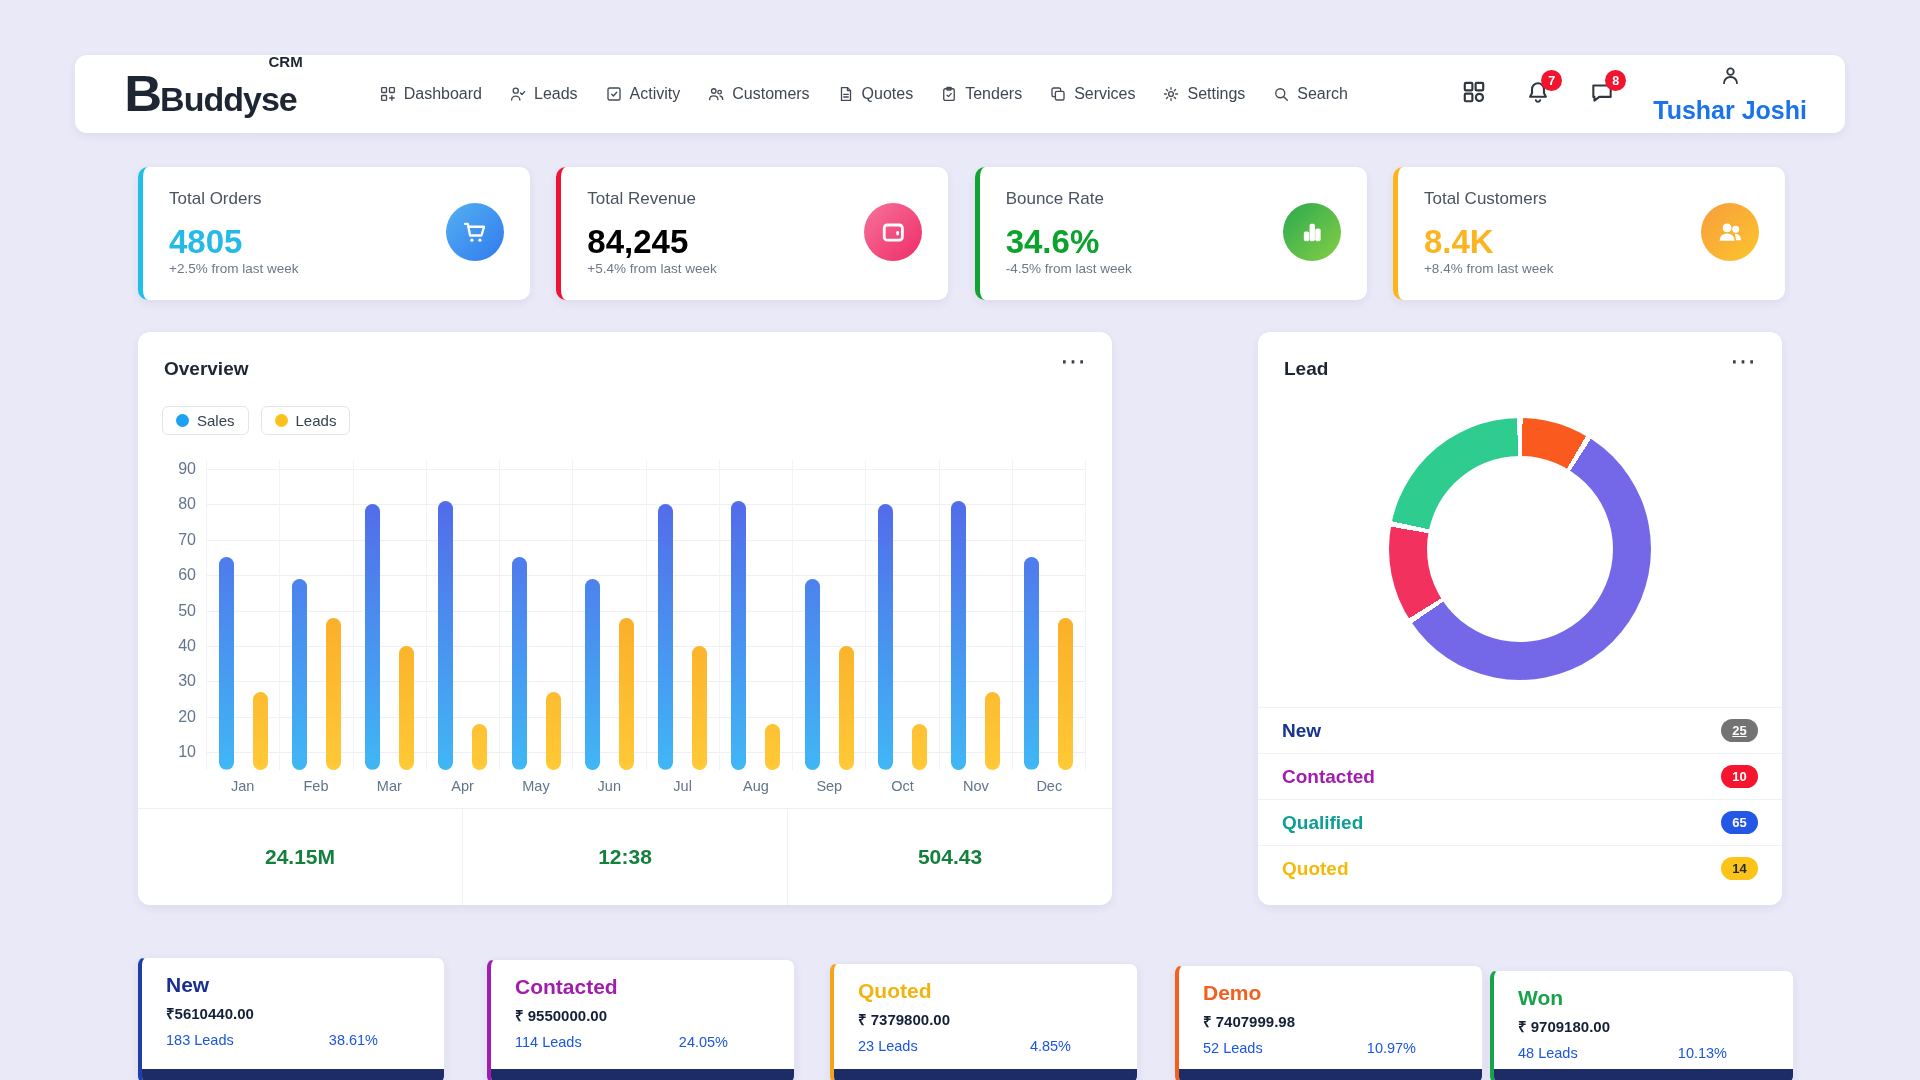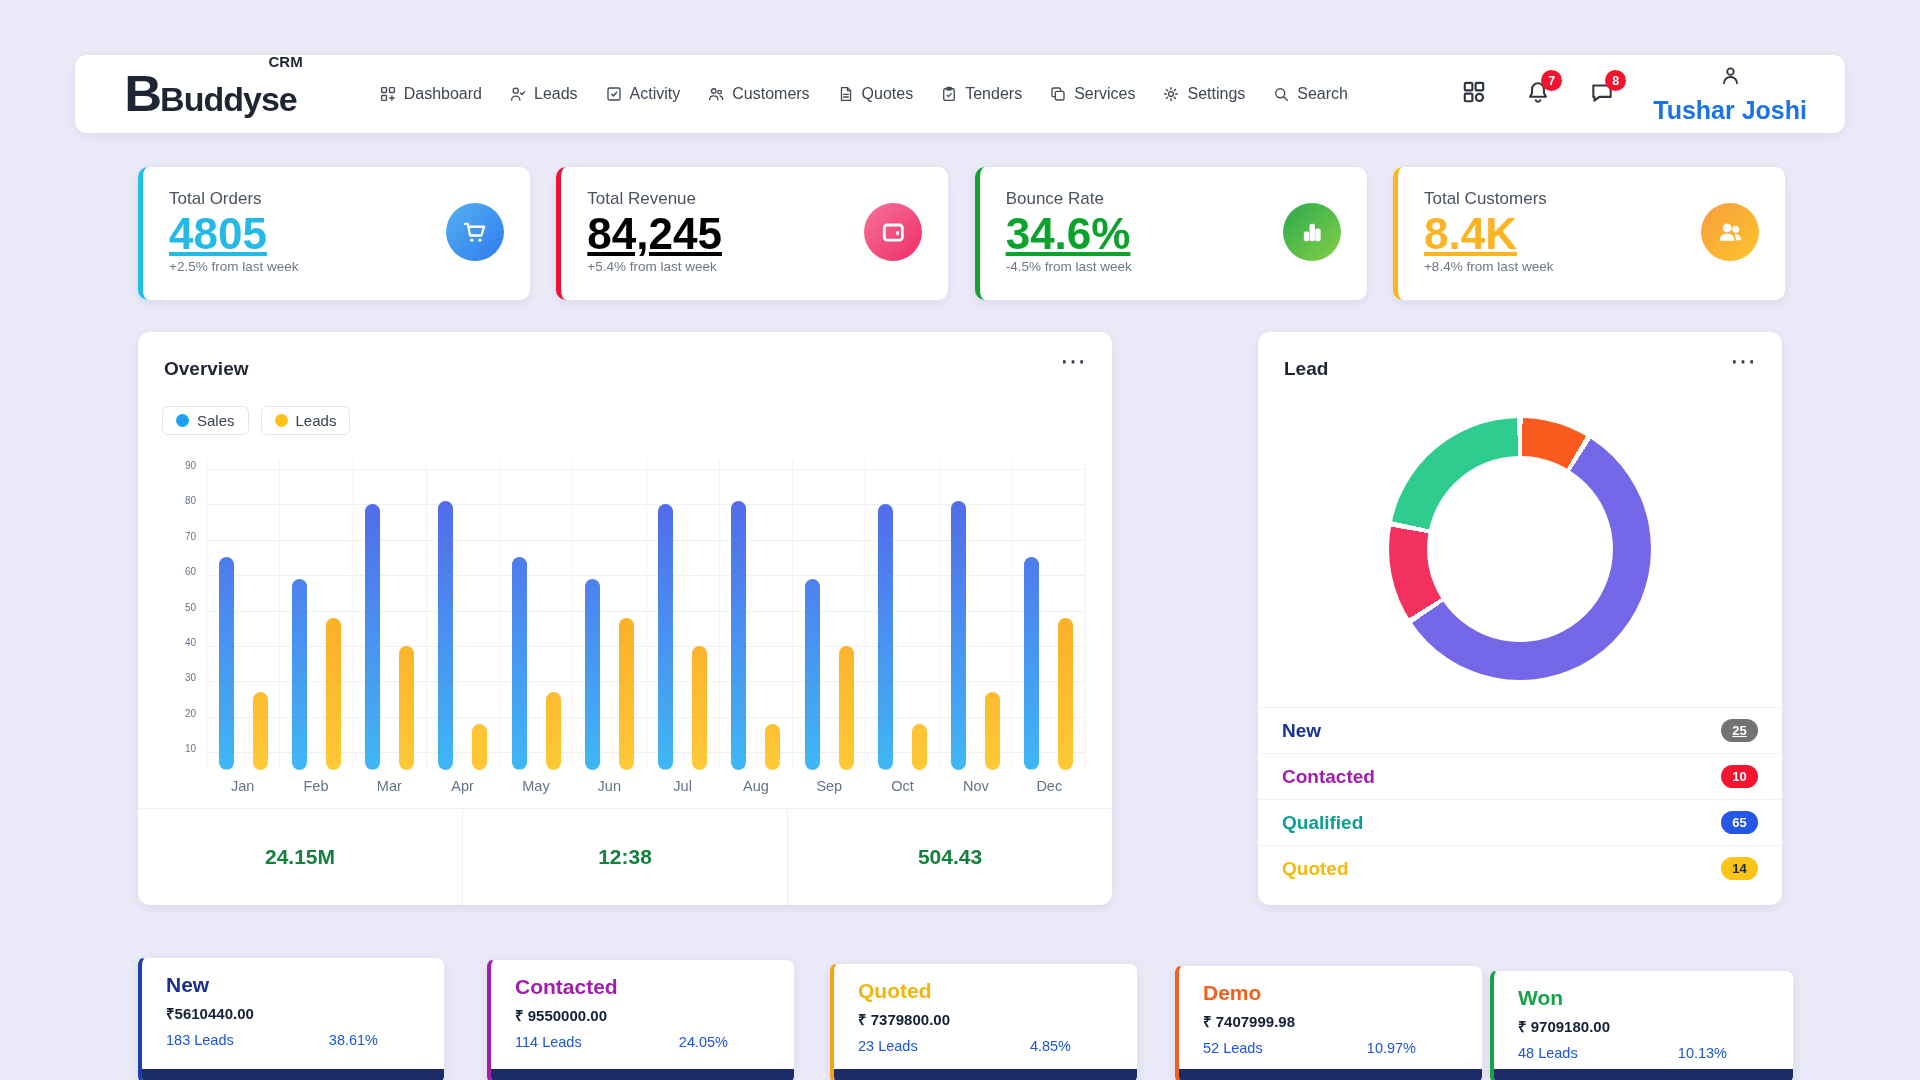--- a/index.html
+++ b/index.html
@@ -23,38 +23,38 @@
            background:#f0142f; color:#fff; font-size:12.5px; font-weight:700; display:flex; align-items:center; justify-content:center; }
   .user { display:flex; align-items:center; gap:9px; cursor:pointer;flex-direction:column; }
   .user svg { width:23px; height:23px; stroke:#30363f; }
   .user-name { font-size:25px; font-weight:700; color:#1a73e8; }
 
   
   .stats { position:absolute; left:138px; top:167px; width:1647px; display:flex; justify-content:space-between; }
   .stat-card { position:relative; width:392px; height:133px; background:#fff; border-radius:10px;
                border-left:5px solid #ccc; box-shadow:0 3px 10px rgba(40,40,90,.07); padding:22px 26px; }
   .stat-title { font-size:17px; color:#4a5360; }
-  .stat-value { font-size:44px; font-weight:700; margin-top:0;text-decoration:underline; }
+  .stat-value { font-size:33px; font-weight:700; margin-top:14px; }
   .stat-delta { font-size:13.5px; color:#6e7687; }
   .stat-icon { position:absolute; right:26px; top:36px; width:58px; height:58px; border-radius:50%;
                display:flex; align-items:center; justify-content:center; }
   .stat-icon svg { width:28px; height:28px; stroke:#fff; fill:none; }
 
   
   .overview { left:138px; top:332px; width:974px; height:573px; }
   .panel-title { position:absolute; left:26px; top:26px; font-size:19px; font-weight:700; }
   .dots { position:absolute; right:24px; top:14px; font-size:26px; color:#374151; cursor:pointer; letter-spacing:2px; }
   .legend { position:absolute; left:24px; top:74px; display:flex; gap:12px; }
   .legend-pill { display:flex; align-items:center; gap:8px; border:1px solid #e2e5ea; border-radius:6px;
                  padding:5px 13px; font-size:15px; color:#374151; background:#fff; cursor:pointer; }
   .legend-dot { width:13px; height:13px; border-radius:50%; }
   .chart-wrap { position:absolute; left:24px; right:26px; top:120px; height:352px; }
   .plot { position:absolute; left:44px; right:0; top:8px; height:310px; }
   .gridline { position:absolute; left:0; right:0; height:1px; background:#eef0f4; }
-  .ytick { position:absolute; left:-44px; width:34px; text-align:right; font-size:10px; color:#64748b; }
+  .ytick { position:absolute; left:-44px; width:34px; text-align:right; font-size:16px; color:#64748b; }
   .months { position:absolute; left:0; right:0; top:0; bottom:0; display:flex; }
   .month-col { flex:1; display:flex; align-items:flex-end; justify-content:center; gap:19px; border-right:1px solid #f1f3f6; }
   .month-col:first-child { border-left:1px solid #f1f3f6; }
   .bar { width:15px; border-radius:8px; }
   .bar.sales { background:linear-gradient(to bottom,#5560e8,#40b7f5); background-size:100% 310px; background-position:left bottom; }
   .bar.leads { background:linear-gradient(to bottom,#f6951c,#ffc937); background-size:100% 310px; background-position:left bottom; }
   .xlabels { position:absolute; left:44px; right:0; top:326px; display:flex; }
   .xlabel { flex:1; text-align:center; font-size:14.5px; color:#64748b; }
   .ov-footer { position:absolute; left:0; right:0; bottom:0; height:97px; border-top:1px solid #edf0f4; display:flex; }
   .ov-cell { flex:1; display:flex; align-items:center; justify-content:center; font-size:21px; font-weight:700; color:#15803d; }

